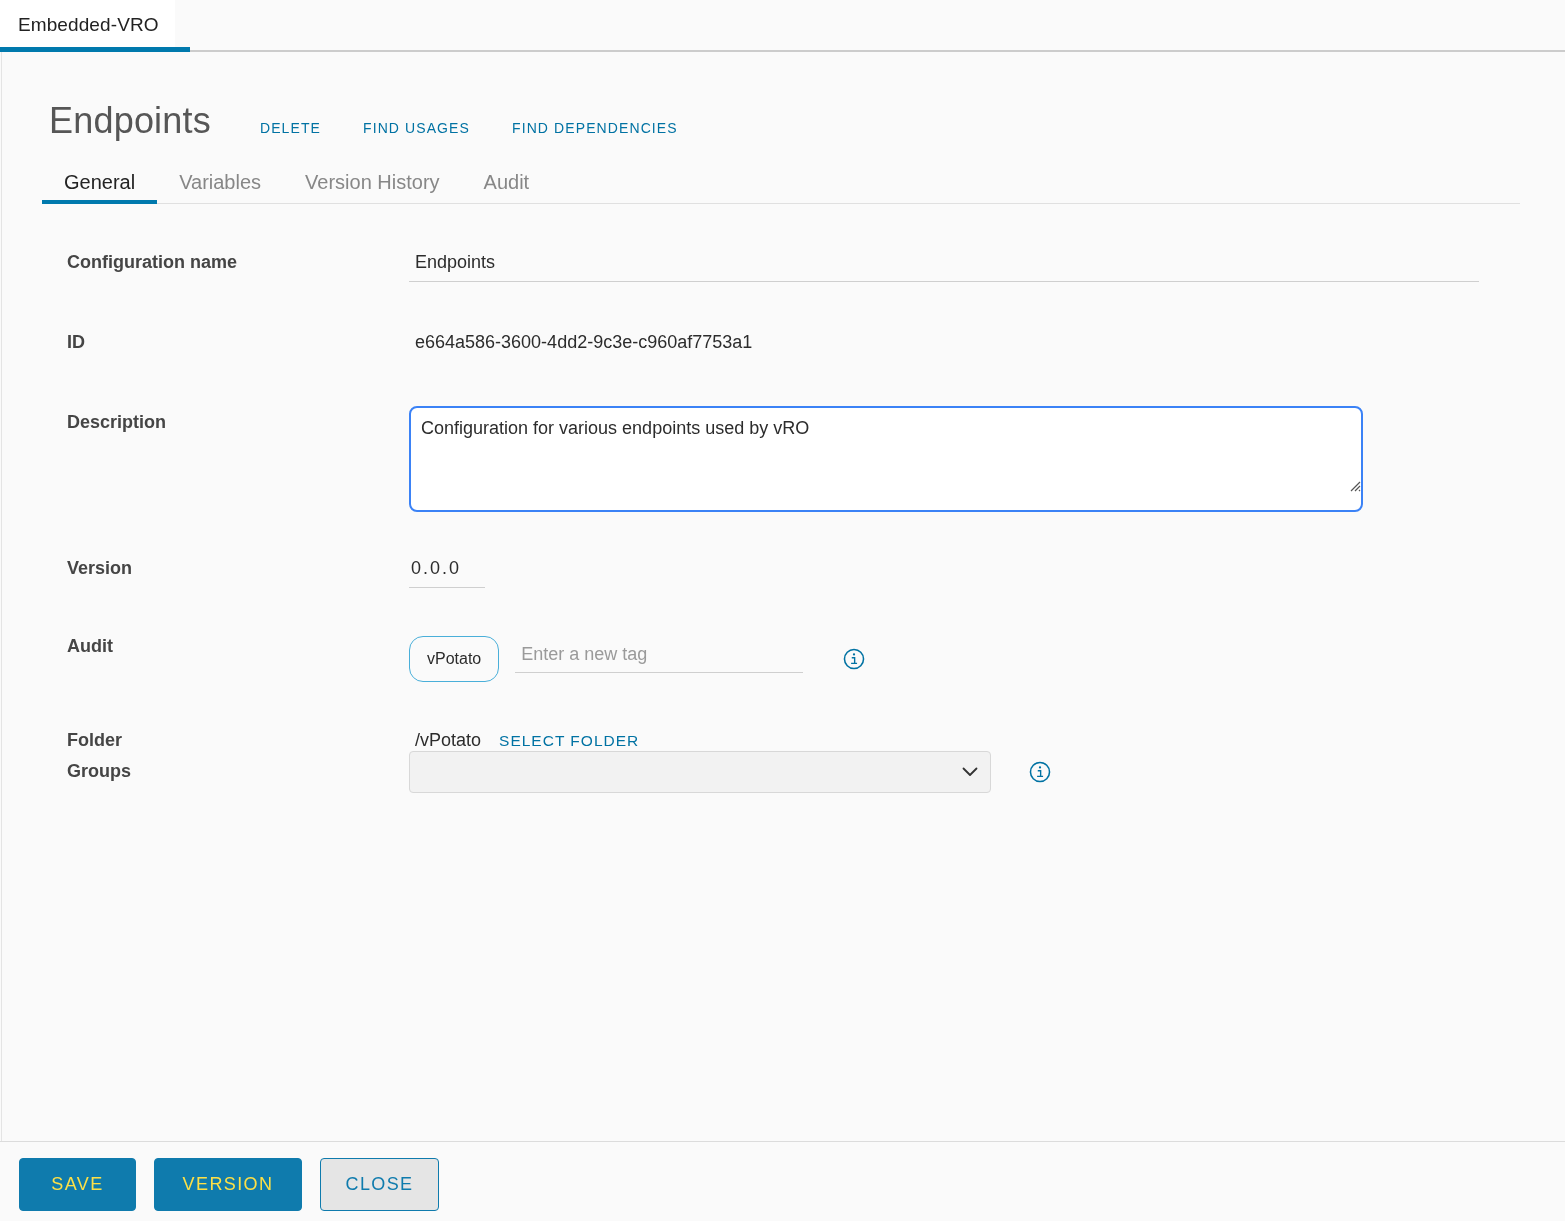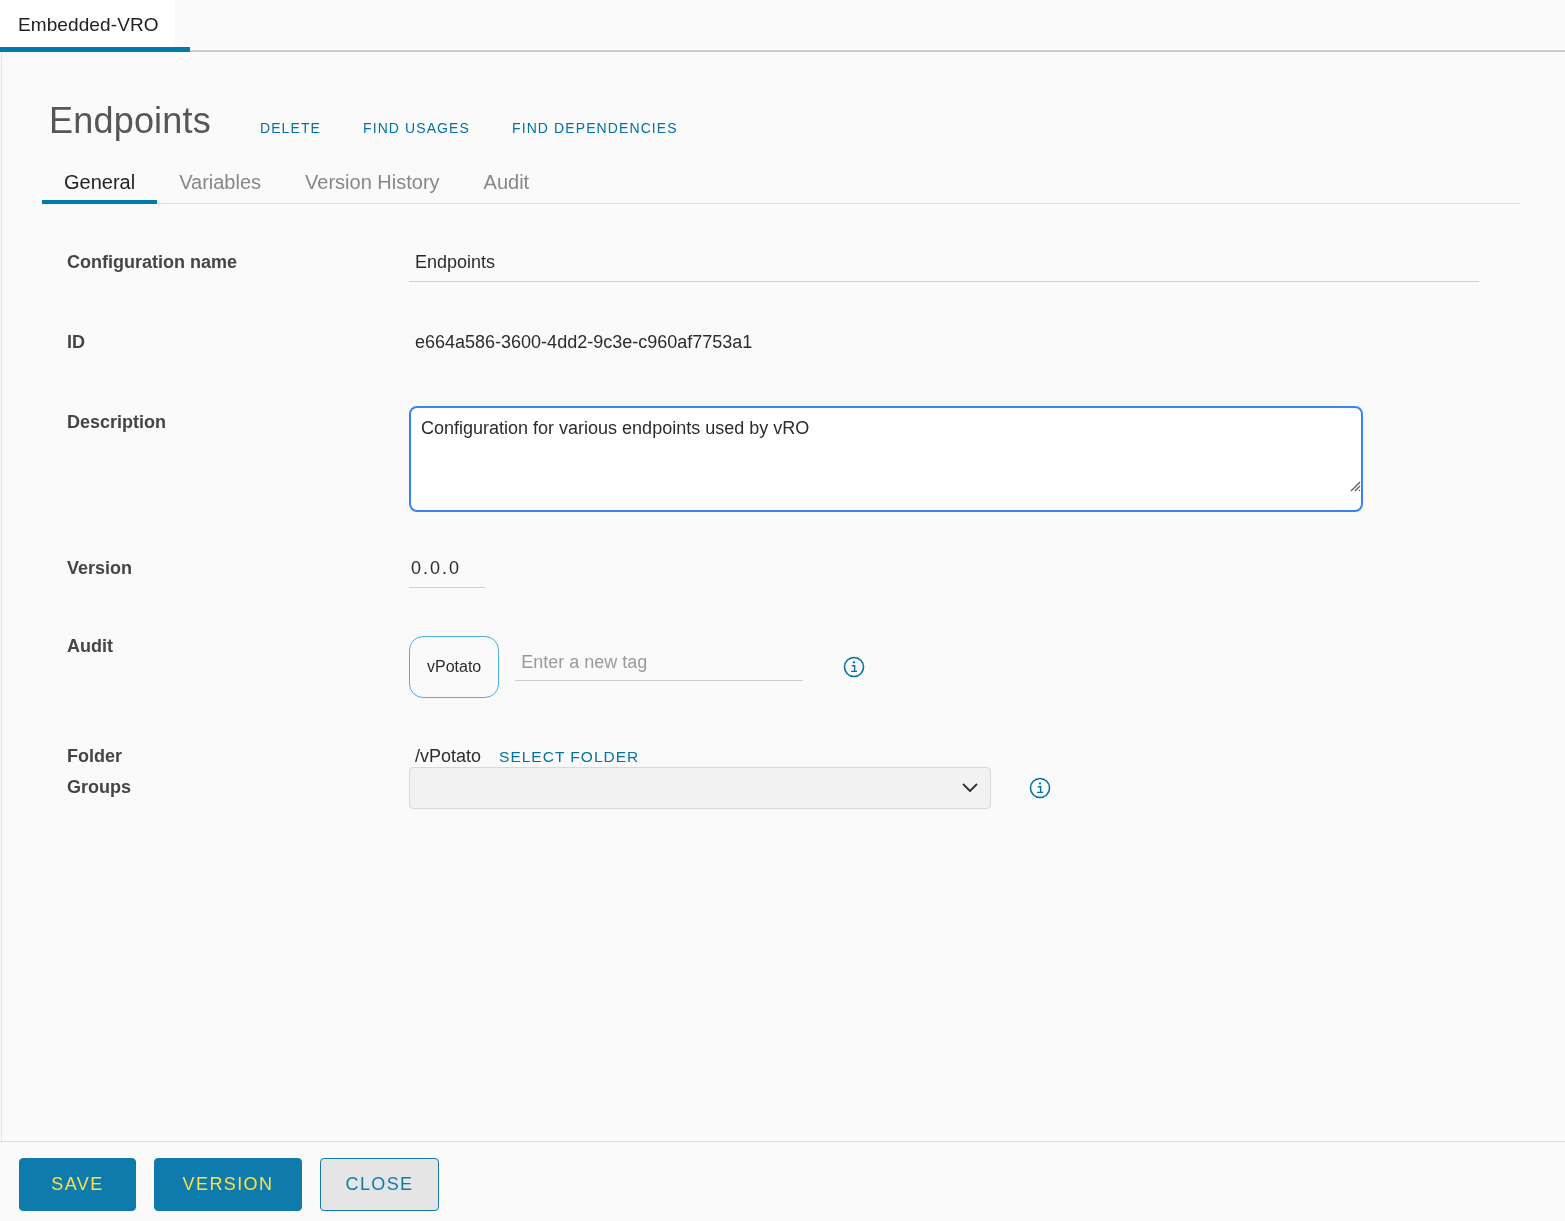--- a/index.html
+++ b/index.html
@@ -199,21 +199,21 @@
     pointer-events: none;
   }
 
   
   .tags-wrap { display: flex; align-items: center; }
   .tag-pill {
     display: inline-flex;
     align-items: center;
     justify-content: center;
     height: 28px;
-    padding: 16px 17px;
+    padding: 8px 17px;
     border: 1px solid #49afd9;
     border-radius: 14px;
     font-size: 16px;
     color: #2c2c2c;
     background: transparent;
     cursor: pointer;
     white-space: nowrap;
   }
   #tag-input {
     width: 288px;

